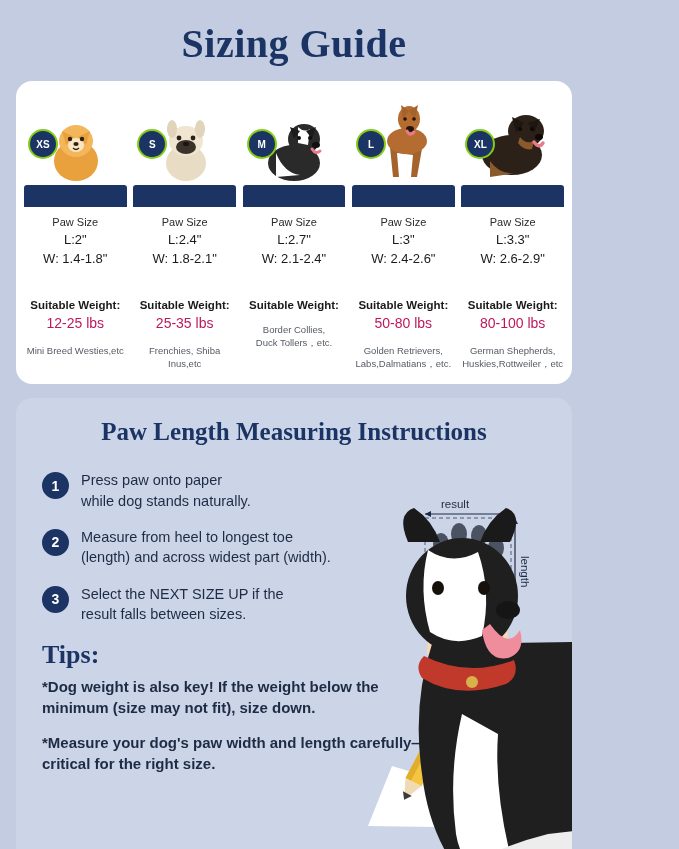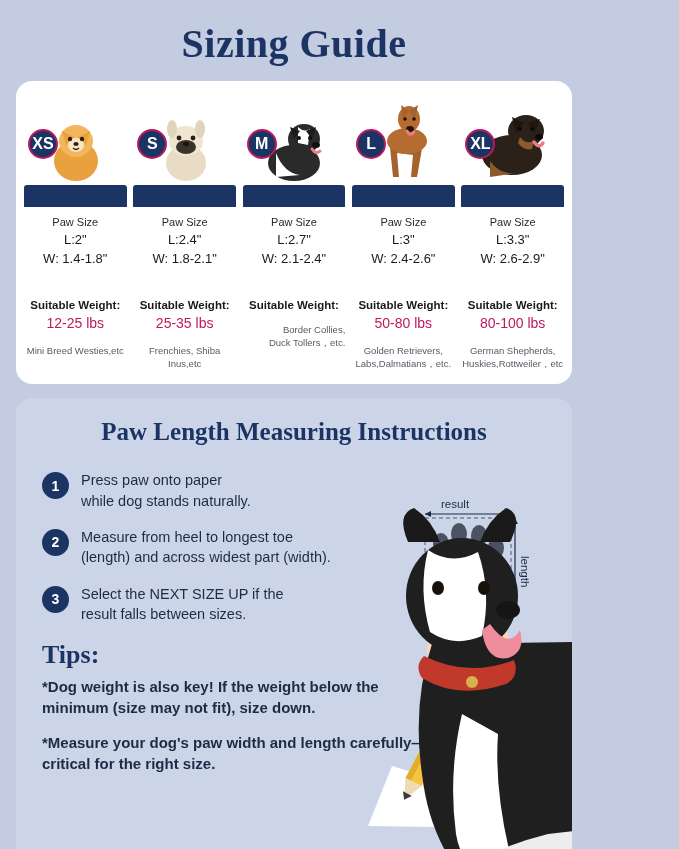--- a/index.html
+++ b/index.html
@@ -56,27 +56,27 @@
   }
   .badge {
     position: absolute;
     left: 4px;
     top: 36px;
     width: 26px;
     height: 26px;
     border-radius: 50%;
     background: #1b3464;
     color: #ffffff;
-    font-size: 16px;
+    font-size: 10px;
     font-weight: bold;
     display: flex;
     align-items: center;
     justify-content: center;
     z-index: 5;
-    border: 2px solid #be185d;
+    border: 2px solid #84cc16;
   }
   .dog-svg {
     position: absolute;
     left: 50%;
     transform: translateX(-50%);
     bottom: 0;
   }
   .bar {
     width: 100%;
     height: 22px;
@@ -284,21 +284,21 @@
           <ellipse cx="62" cy="42" rx="4" ry="3" fill="#101010"></ellipse>
           <path d="M58 46 q4 6 8 2" stroke="#e87b8a" stroke-width="3" fill="none" stroke-linecap="round"></path>
         </svg>
       </div>
       <div class="bar"></div>
       <div class="card-body">
         <div class="label">Paw Size</div>
         <div class="value">L:2.7"</div>
         <div class="value">W: 2.1-2.4"</div>
         <div class="label-bold">Suitable Weight:</div>
-        <div class="breeds" style="white-space: pre-line; text-align: right;">Border Collies,
+        <div class="breeds" style="white-space: pre-line;">Border Collies,
 Duck Tollers，etc.</div>
       </div>
     </div>
 
     <div class="size-card">
       <div class="dog-area">
         <div class="badge">L</div>
         <svg class="dog-svg" width="80" height="88" viewBox="0 0 80 88">
           <path d="M26 40 L30 80 L36 80 L34 56 L50 58 L48 80 L54 80 L60 46 Z" fill="#a4622c"></path>
           <ellipse cx="44" cy="44" rx="20" ry="13" fill="#b56c30"></ellipse>

